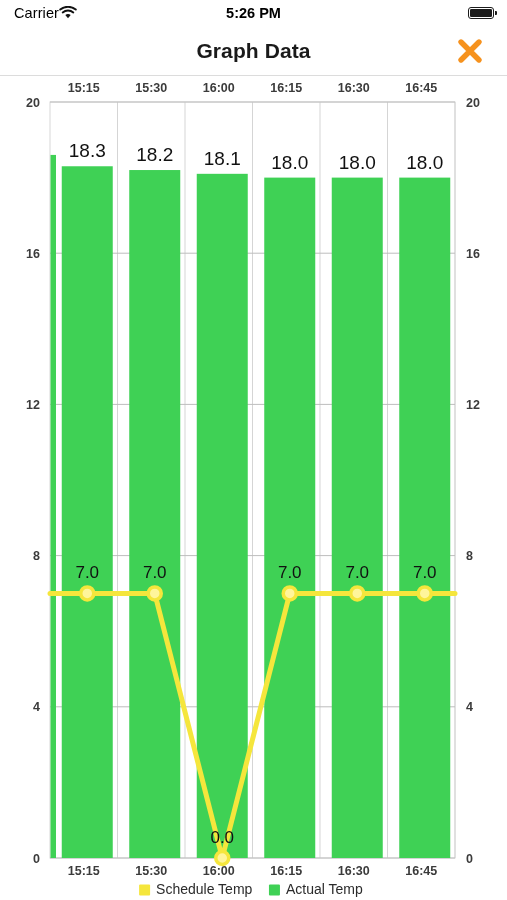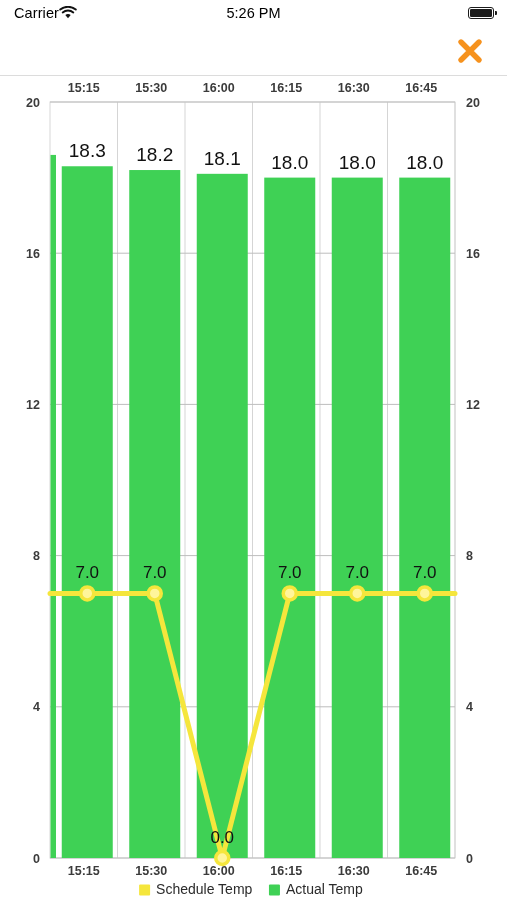--- a/index.html
+++ b/index.html
@@ -21,21 +21,21 @@
   .sb-left {
     position: absolute; left: 14px; top: 0; height: 26px;
     display: flex; align-items: center; 
   }
   .sb-carrier {
     font-size: 14.5px; font-weight: 400; color: #000; letter-spacing: .1px;
   }
   .sb-time {
     position: absolute; left: 0; right: 0; top: 0; height: 26px;
     display: flex; align-items: center; justify-content: center;
-    font-size: 14.5px; font-weight: 400; color: #000;
+    font-size: 14.5px; font-weight: 700; color: #000;
   }
   .sb-right {
     position: absolute; right: 13px; top: 0; height: 26px;
     display: flex; align-items: center;
   }
   .battery {
     width: 26px; height: 12px; border: 1.3px solid #1c1c1c;
     border-radius: 3px; position: relative; padding: 1px;
   }
   .battery::after {
@@ -96,20 +96,21 @@
   </div>
   <div class="sb-time">5:26 PM</div>
   <div class="sb-right">
     <span class="battery">
         <i></i>
       </span>
   </div>
 </div>
 
 <div class="navbar">
+  <span class="nav-title">Graph Data</span>
   <button class="close-btn">
     <svg width="28" height="28" viewBox="0 0 28 28">
       <path d="M5 5 L23 23 M23 5 L5 23" stroke="#F6921E" stroke-width="5.4" stroke-linecap="round"></path>
     </svg>
   </button>
 </div>
 
 <div class="chart-wrap">
   <svg class="chart-svg" id="chart" width="507" height="824" viewBox="0 0 507 824">
       <rect x="50" y="26" width="405" height="756" fill="none" stroke="#d8d8d8" stroke-width="1" class="plot-frame"></rect>

